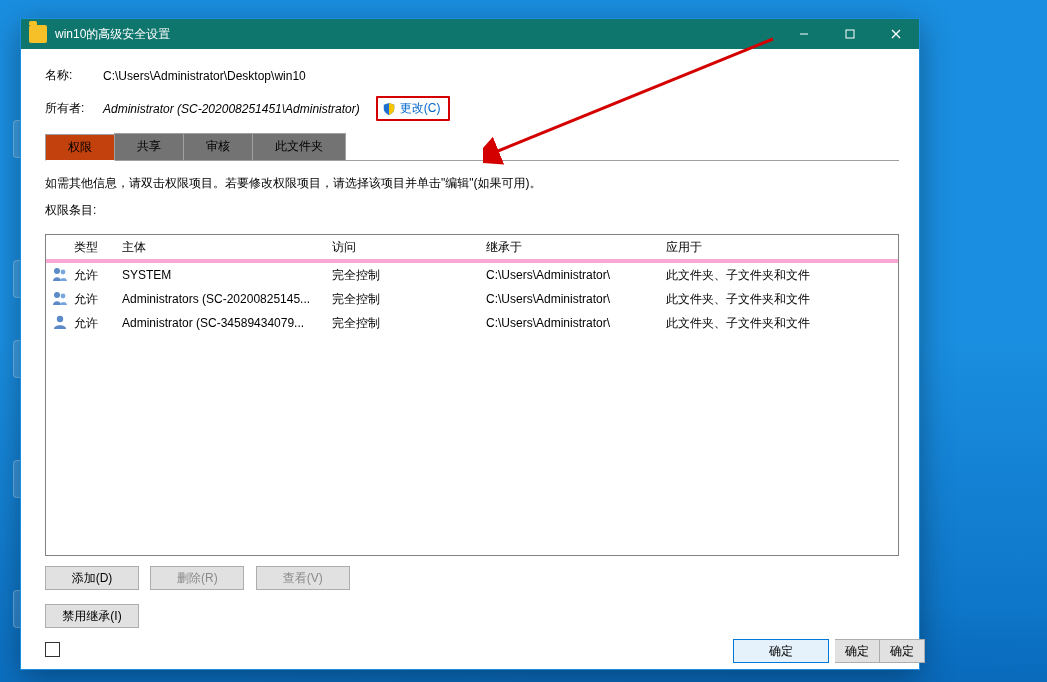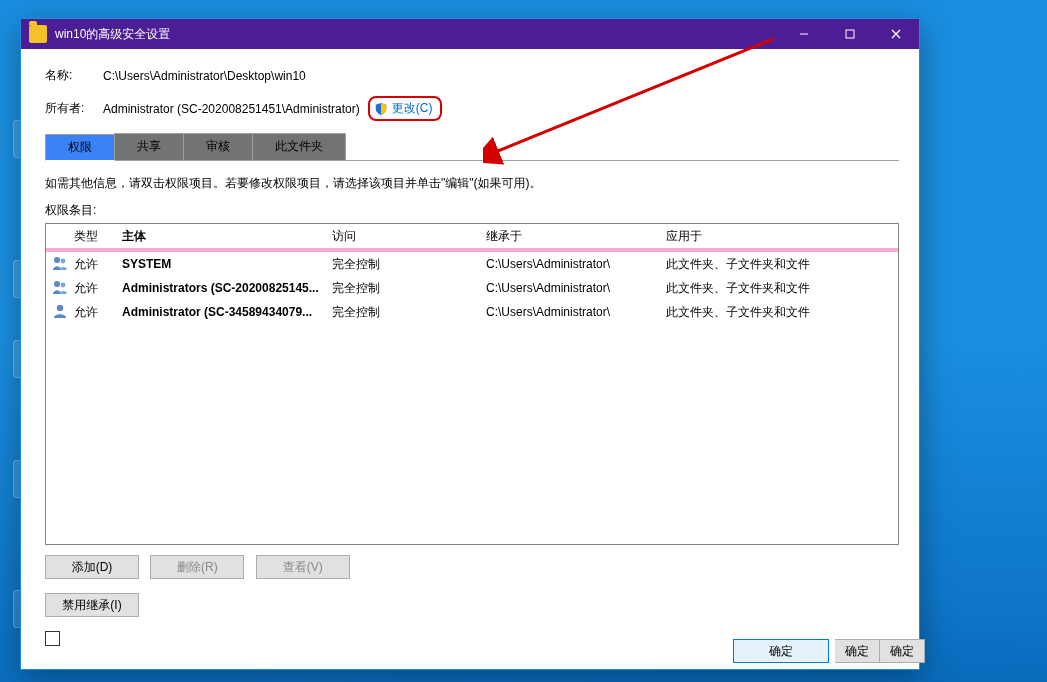--- a/index.html
+++ b/index.html
@@ -49,21 +49,21 @@
   .window {
     position:absolute;
     left:20px; top:18px;
     width:898px; height:650px;
     background:#fff;
     border:1px solid #1a8ee0;
     box-shadow:0 8px 30px rgba(0,0,0,.35);
   }
   .titlebar{
     height:30px;
-    background:#4c1d95;
+    background:#0f766e;
     color:#fff;
     display:flex;
     align-items:center;
     padding:0 0 0 8px;
     font-size:12px;
   }
   .titlebar .folder-icon{
     width:18px;height:18px;margin-right:8px;
     background:#f6c028;border-radius:2px;position:relative;
   }
@@ -76,33 +76,33 @@
     color:#fff;font-size:13px;cursor:default;
   }
 
   .client{
     position:absolute;top:30px;left:0;right:0;bottom:0;
     padding:18px 20px 24px 24px;
     color:#000;
   }
   .row{display:flex;align-items:center;margin-bottom:12px;font-size:12px;}
   .row .label{width:58px;color:#000;}
-  .owner-row .value{margin-right:8px;}
+  .owner-row .value{margin-right:16px;font-style:italic;}
   .change-link{
     color:#0066cc;
     display:inline-flex;align-items:center;gap:4px;
   }
   .shield{
     width:14px;height:14px;
     display:inline-block;
   }
   .change-box{
     border:2px solid #d40000;
     padding:2px 8px 2px 4px;
-    border-radius:8px;
+    border-radius:1px;
     display:inline-flex;align-items:center;gap:4px;
   }
 
   
   .arrow{
     position:absolute;
     left:462px; top:-14px;
     width:300px;height:130px;
     pointer-events:none;
   }
@@ -118,28 +118,28 @@
     padding:4px 22px;
     border:1px solid #a0a0a0;
     border-bottom:none;
     margin-right:-1px;
     background:#fff;
     position:relative;
     color:#000;
     cursor:default;
   }
   .tab.active{
-    background:#3b82f6;
+    background:#c2410c;
     top:1px;
     border-bottom:1px solid #fff;
   }
   .tab:not(.active){ background:#737373; }
 
   .hint{margin:14px 0 10px;font-size:12px;}
-  .sub-lbl{font-size:12px;margin-bottom:4px;}
+  .sub-lbl{font-size:12px;margin-bottom:15px;}
 
   
   .perm-table{
     border:1px solid #828282;
     height:320px;
     overflow:hidden;
     font-size:12px;
   }
   .pt-head, .pt-row{
     display:flex;
@@ -149,21 +149,21 @@
   .pt-head{
     border-bottom:4px solid #f9a8d4;
     background:#fff;
     font-weight:400;
     color:#000;
     height:20px;
   }
   .pt-head > div{border-right:0 solid #e0e0e0;}
   .col-icon{width:22px;flex:none;}
   .col-type{width:48px;flex:none;}
-  .col-principal{width:210px;flex:none;overflow:hidden;text-overflow:ellipsis;white-space:nowrap;font-weight:bold;}
+  .col-principal{width:210px;flex:none;overflow:hidden;text-overflow:ellipsis;white-space:nowrap;}
   .col-access{width:154px;flex:none;}
   .col-inherit{width:180px;flex:none;overflow:hidden;text-overflow:ellipsis;white-space:nowrap;}
   .col-apply{flex:1;overflow:hidden;text-overflow:ellipsis;white-space:nowrap;}
   .pt-row{height:20px;}
   .pt-row .usr-icon{
     width:16px;height:16px;
   }
 
   
   .btn{

